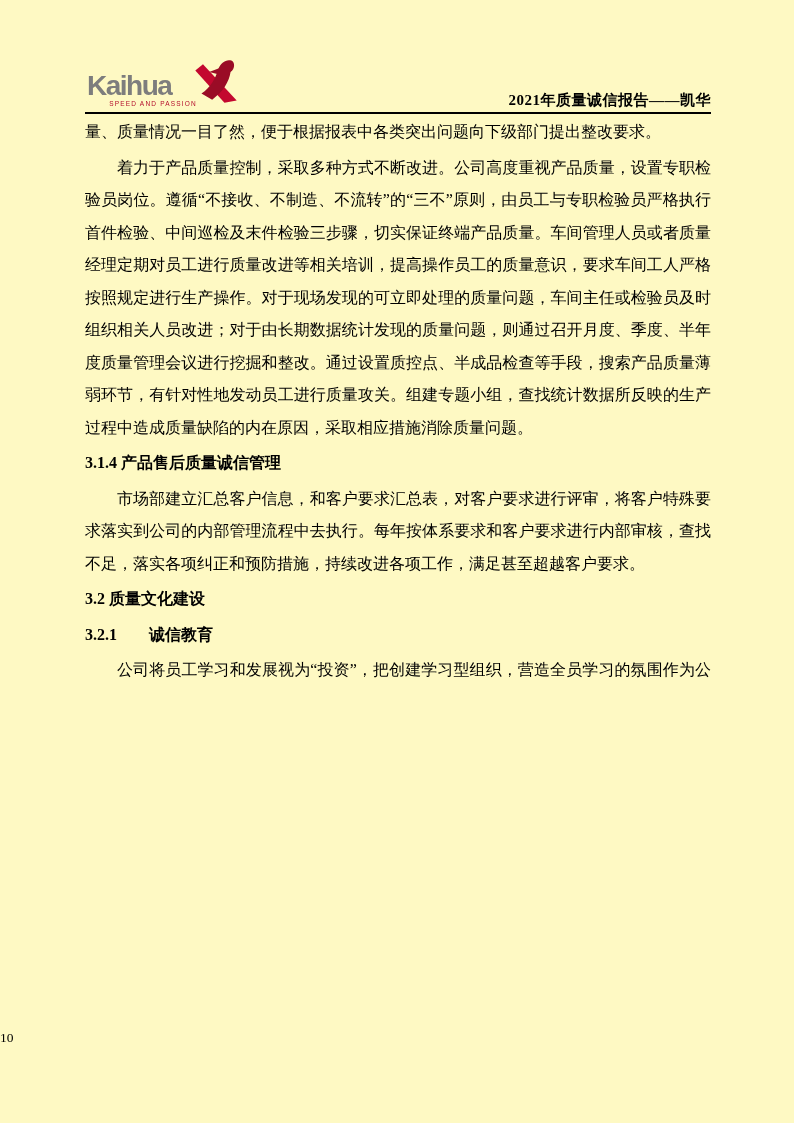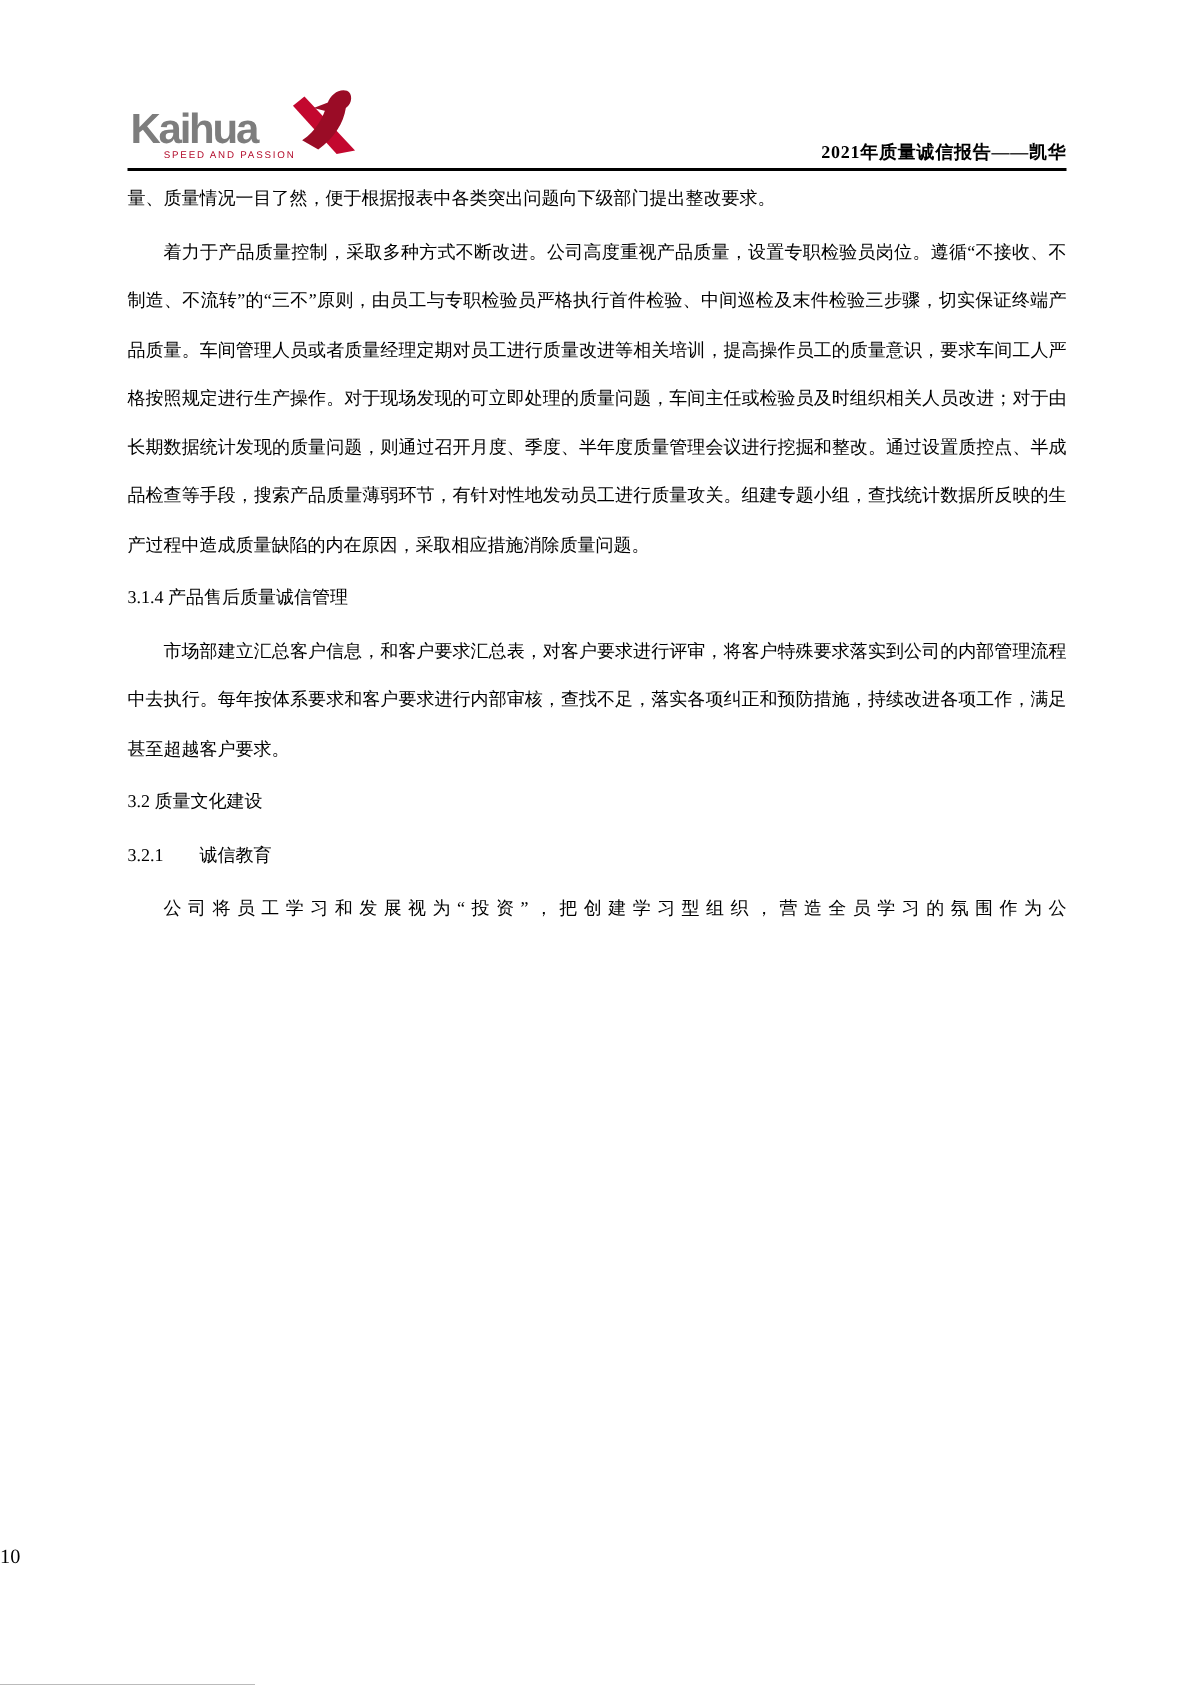--- a/index.html
+++ b/index.html
@@ -1,20 +1,20 @@
 <!DOCTYPE html>
 <html><head>
 <meta charset="utf-8">
 <style>
   html,body { margin:0; padding:0; background:#888; }
   .page {
     position:relative;
     width:794px; height:1123px;
     margin:0 auto;
-    background:#ffffff;
+    background:#fef9c3;
     font-family:"Liberation Serif","DejaVu Serif",serif;
     color:#000;
     overflow:hidden;
   }
 
   
   .header {
     position:absolute;
     left:85px; top:54px;
     width:626px; height:58px;
@@ -44,38 +44,38 @@
     letter-spacing:1.2px;
     color:#b30d2c;
     text-align:right;
     width:110px;
     margin-top:1px;
     white-space:nowrap;
   }
   .header-title {
     position:absolute;
     right:0; bottom:2px;
-    font-size:12px;
+    font-size:15px;
     font-weight:bold;
     letter-spacing:0.5px;
     white-space:nowrap;
   }
 
   
   .content {
     position:absolute;
     left:85px; top:116px;
     width:626px;
-    font-size:12px;
+    font-size:16px;
     line-height:32.5px;
     text-align:justify;
   }
   .content p { margin:3px 0 0 0; text-indent:2em; }
   .content p.cont { margin-top:0; text-indent:0; }
-  .content p.heading { text-indent:0; }
+  .content p.heading { text-indent:0;font-weight:bold; }
   .content p.fill { text-align-last:justify; }
 
   
   .page-number {
     position:absolute;
     left:0; top:1030px;
     width:100%;
     font-size:13.5px;
   }
 </style>

